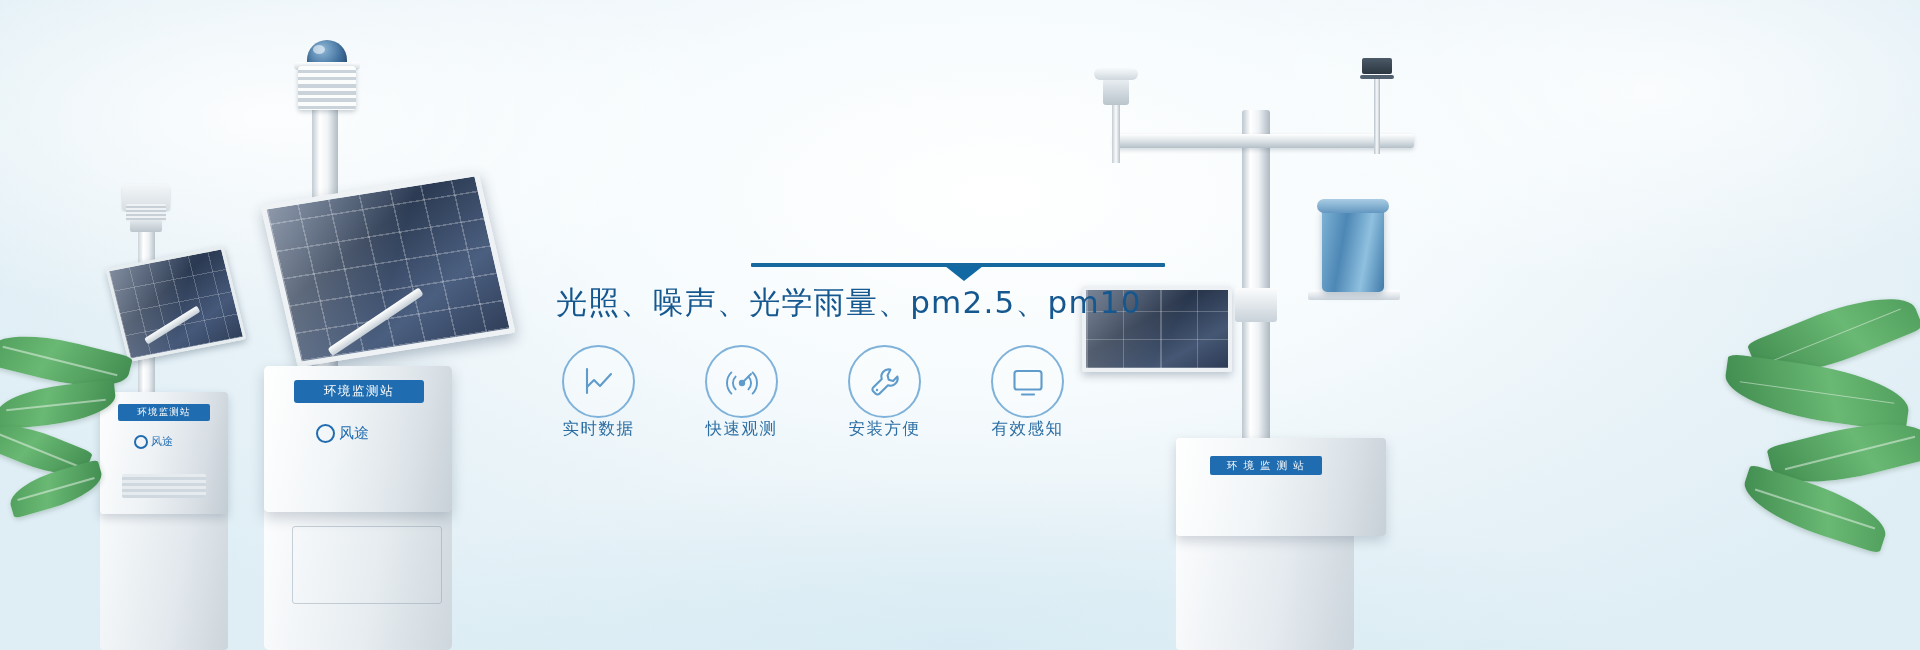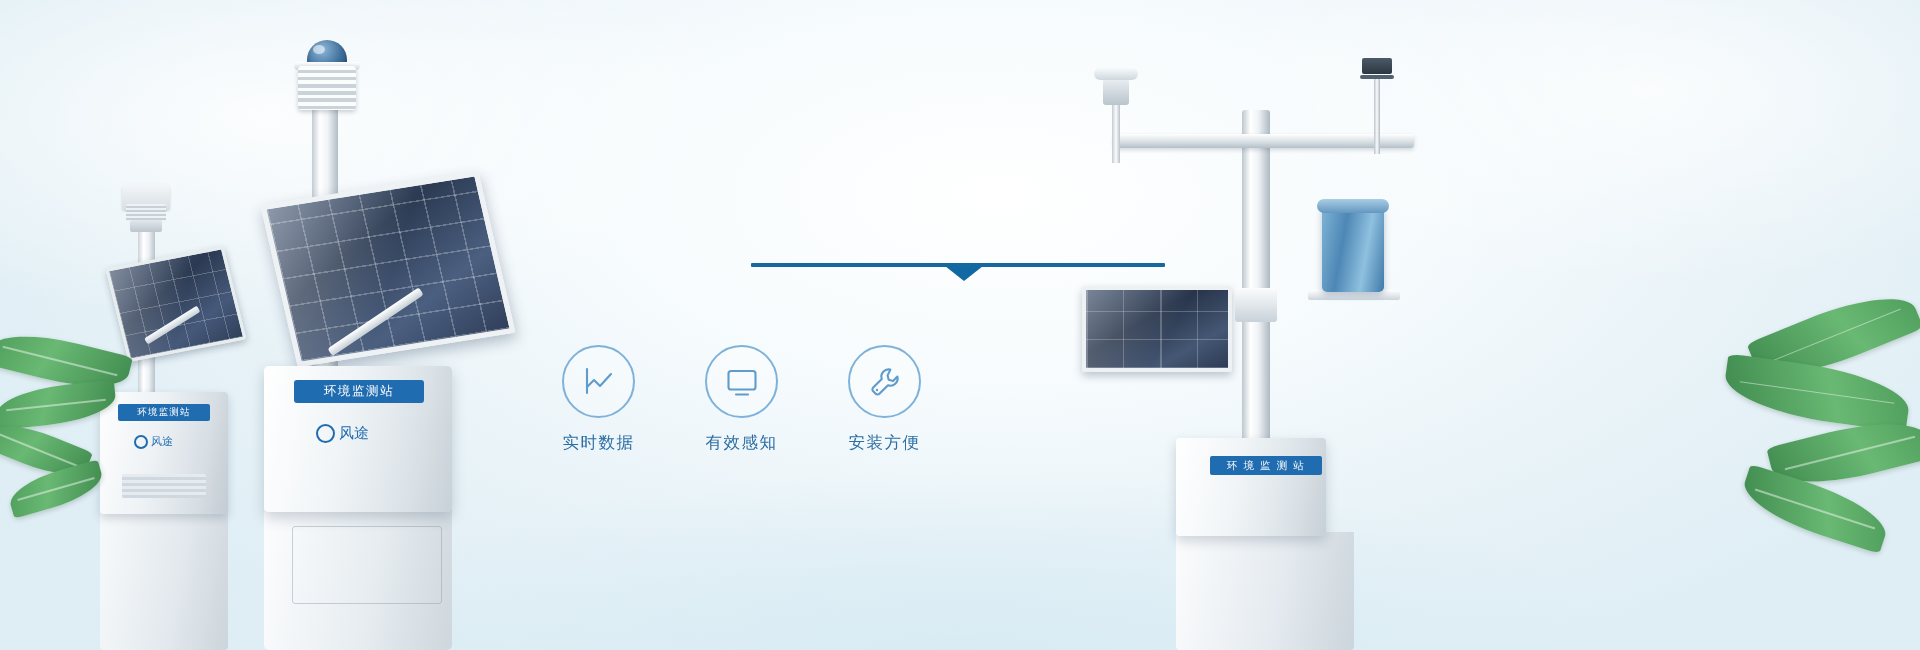--- a/index.html
+++ b/index.html
@@ -250,21 +250,21 @@
     background:
       repeating-linear-gradient(90deg,rgba(255,255,255,.23) 0 1.5px,rgba(255,255,255,0) 1.5px 37px),
       repeating-linear-gradient(0deg,rgba(255,255,255,.23) 0 1.5px,rgba(255,255,255,0) 1.5px 28px),
       linear-gradient(120deg,rgba(255,255,255,.32),rgba(255,255,255,0) 58%);
   }
   #stationC .collar{
     position:absolute; left:175px; top:248px; width:42px; height:34px;
     background:linear-gradient(180deg,#fbfcfd,#c8d2d9); border-radius:3px;
   }
   #stationC .cabinet{
-    position:absolute; left:116px; top:398px; width:150px; height:98px;
+    position:absolute; left:116px; top:398px; width:210px; height:98px;
     background:linear-gradient(100deg,#ffffff 0%,#f1f5f7 40%,#dce3e8 76%,#c7d0d7 100%);
     border-radius:4px;
     box-shadow:0 5px 12px rgba(55,75,95,.22);
   }
   #stationC .cab-label{
     position:absolute; left:34px; top:18px; width:112px; height:19px;
     background:#1f6cb0; border-radius:2px;
     color:#fff; font-size:10.5px; letter-spacing:1.4px;
     display:flex; align-items:center; justify-content:center;
     font-family:"DejaVu Sans",sans-serif;
@@ -329,21 +329,21 @@
   #sub1{ top:228px; }
   #sub2{ top:282px; }
 
   
   .features{
     position:absolute; left:551px; top:345px;
     display:flex; gap:48px; align-items:flex-start;
     pointer-events:auto;
   }
   .feature{
-    width:95px; display:flex; flex-direction:column; align-items:center; gap:14px;
+    width:95px; display:flex; flex-direction:column; align-items:center; gap:0;
     cursor:pointer;
   }
   .fcircle{
     width:73px; height:73px; border-radius:50%;
     border:2px solid #7fb2da;
     display:flex; align-items:center; justify-content:center;
     background:rgba(255,255,255,.28);
   }
   .fcircle svg{ display:block; }
   .flabel{
@@ -431,49 +431,63 @@
   </div>
 
   <div class="content">
 
 
     <div class="divider">
       <div class="bar"></div>
       <div class="tri"></div>
     </div>
 
+    <div class="sub" id="sub2">光照、噪声、光学雨量、pm2.5、pm10</div>
 
     <div class="features">
 
       <div class="feature">
         <div class="fcircle">
           <svg width="40" height="40" viewBox="0 0 40 40" fill="none" stroke="#5f9bcb" stroke-width="2.1" stroke-linecap="round" stroke-linejoin="round">
             <path d="M8 7 V31"></path>
             <path d="M8 25 L15 18 L21 24 L32 12"></path>
           </svg>
         </div>
         <div class="flabel">实时数据</div>
       </div>
 
+      <div class="feature">
+        <div class="fcircle">
+          <svg width="40" height="40" viewBox="0 0 40 40" fill="none" stroke="#5f9bcb" stroke-width="1.9" stroke-linecap="round">
+            <circle cx="20" cy="21" r="3.2" fill="#5f9bcb" stroke="none"></circle>
+            <path d="M13.6 27.4 A9 9 0 0 1 13.6 14.6"></path>
+            <path d="M9.4 31.6 A15 15 0 0 1 9.4 10.4"></path>
+            <path d="M26.4 14.6 A9 9 0 0 1 26.4 27.4"></path>
+            <path d="M30.6 10.4 A15 15 0 0 1 30.6 31.6"></path>
+            <path d="M20 21 L29 12"></path>
+          </svg>
+        </div>
+        <div class="flabel">快速观测</div>
+      </div>
+
+      <div class="feature">
+        <div class="fcircle">
+          <svg width="40" height="40" viewBox="0 0 40 40" fill="none" stroke="#5f9bcb" stroke-width="2.1" stroke-linecap="round" stroke-linejoin="round">
+            <path d="M25.4 7.6 a7.2 7.2 0 0 0-8.6 9.4 L8.2 25.6 a2.6 2.6 0 0 0 0 3.7 l2.5 2.5 a2.6 2.6 0 0 0 3.7 0 l8.6-8.6 a7.2 7.2 0 0 0 9.4-8.6 l-4.3 4.3 -4.4-1.1 -1.1-4.4 z"></path>
+            <circle cx="12" cy="28" r="1.2" fill="#5f9bcb" stroke="none"></circle>
+          </svg>
+        </div>
+        <div class="flabel">安装方便</div>
+      </div>
 
       <div class="feature">
         <div class="fcircle">
           <svg width="40" height="40" viewBox="0 0 40 40" fill="none" stroke="#5f9bcb" stroke-width="2.1" stroke-linecap="round" stroke-linejoin="round">
             <rect x="6.5" y="9" width="27" height="18.5" rx="2.6"></rect>
             <path d="M14 32.5 H26"></path>
           </svg>
         </div>
         <div class="flabel">有效感知</div>
       </div>
 
-      <div class="feature">
-        <div class="fcircle">
-          <svg width="40" height="40" viewBox="0 0 40 40" fill="none" stroke="#5f9bcb" stroke-width="2.1" stroke-linecap="round" stroke-linejoin="round">
-            <path d="M25.4 7.6 a7.2 7.2 0 0 0-8.6 9.4 L8.2 25.6 a2.6 2.6 0 0 0 0 3.7 l2.5 2.5 a2.6 2.6 0 0 0 3.7 0 l8.6-8.6 a7.2 7.2 0 0 0 9.4-8.6 l-4.3 4.3 -4.4-1.1 -1.1-4.4 z"></path>
-            <circle cx="12" cy="28" r="1.2" fill="#5f9bcb" stroke="none"></circle>
-          </svg>
-        </div>
-        <div class="flabel">安装方便</div>
-      </div>
-
     </div>
   </div>
 </div>
 
 </body></html>

